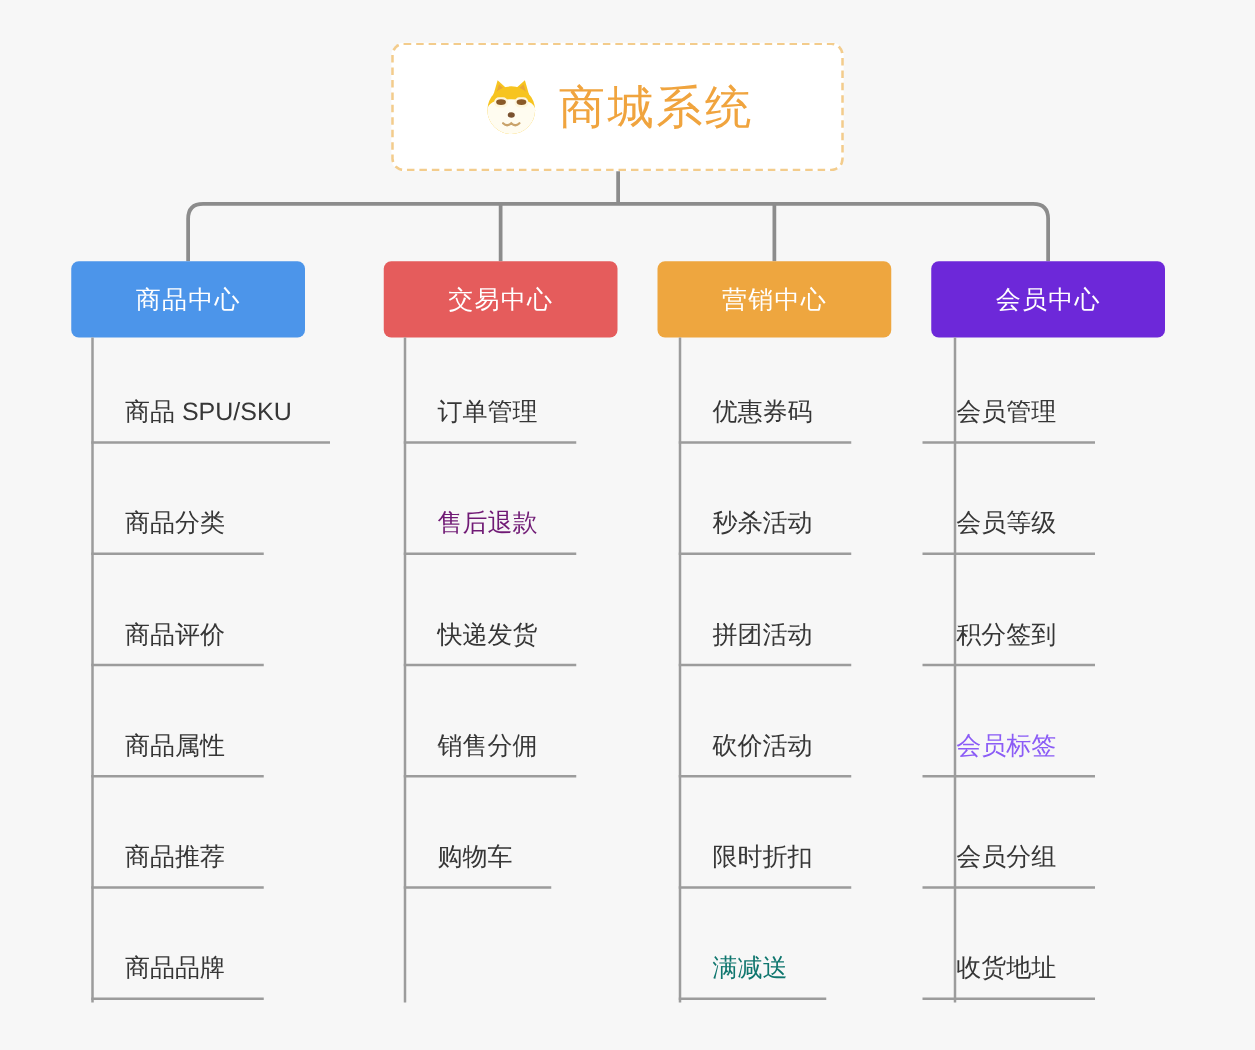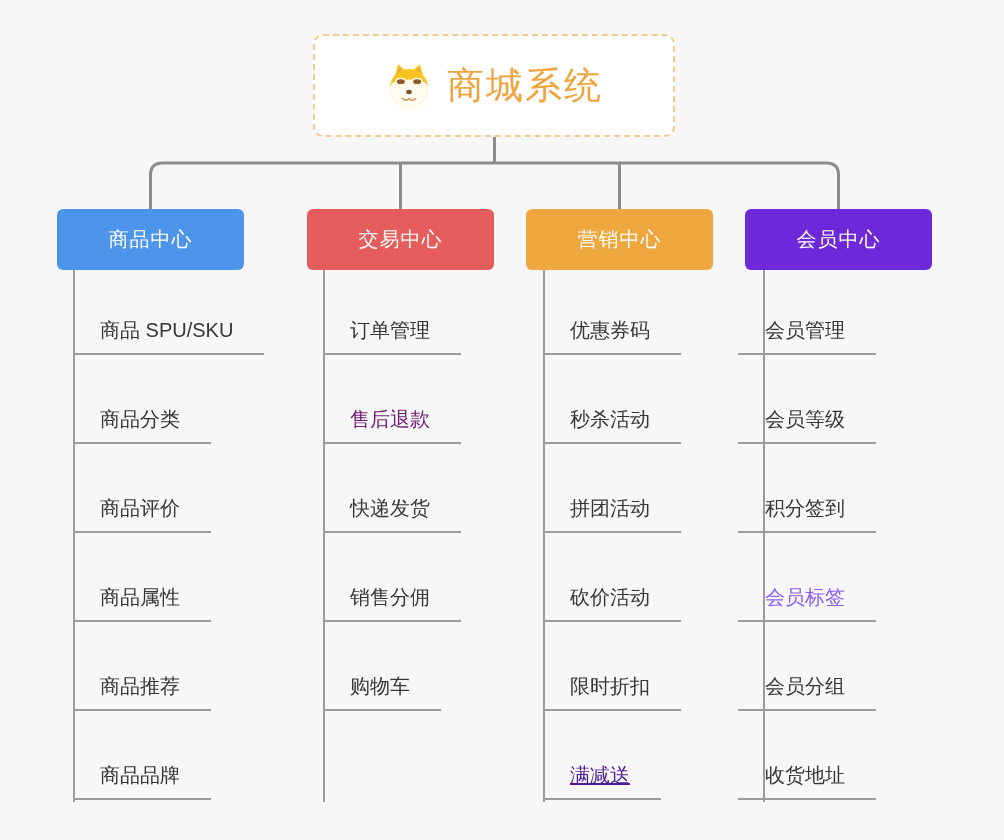--- a/index.html
+++ b/index.html
@@ -111,21 +111,21 @@
   <div class="item c1 r1" style="color: #701a75; border-bottom-color: rgb(156, 156, 156);">售后退款</div>
   <div class="item c1 r2" style="color: rgb(54, 54, 54); border-bottom-color: rgb(156, 156, 156);">快递发货</div>
   <div class="item c1 r3" style="color: rgb(54, 54, 54); border-bottom-color: rgb(156, 156, 156);">销售分佣</div>
   <div class="item c1 r4" style="color: rgb(54, 54, 54); border-bottom-color: rgb(156, 156, 156);">购物车</div>
 
   <div class="item c2 r0" style="color: rgb(54, 54, 54); border-bottom-color: rgb(156, 156, 156);">优惠券码</div>
   <div class="item c2 r1" style="color: rgb(54, 54, 54); border-bottom-color: rgb(156, 156, 156);">秒杀活动</div>
   <div class="item c2 r2" style="color: rgb(54, 54, 54); border-bottom-color: rgb(156, 156, 156);">拼团活动</div>
   <div class="item c2 r3" style="color: rgb(54, 54, 54); border-bottom-color: rgb(156, 156, 156);">砍价活动</div>
   <div class="item c2 r4" style="color: rgb(54, 54, 54); border-bottom-color: rgb(156, 156, 156);">限时折扣</div>
-  <div class="item c2 r5" style="color: #4c1d95; border-bottom-color: rgb(156, 156, 156); text-decoration: underline;">满减送</div>
+  <div class="item c2 r5" style="color: #0f766e; border-bottom-color: rgb(156, 156, 156);">满减送</div>
 
   <div class="item c3 r0" style="color: rgb(54, 54, 54); border-bottom-color: rgb(156, 156, 156);">会员管理</div>
   <div class="item c3 r1" style="color: rgb(54, 54, 54); border-bottom-color: rgb(156, 156, 156);">会员等级</div>
   <div class="item c3 r2" style="color: rgb(54, 54, 54); border-bottom-color: rgb(156, 156, 156);">积分签到</div>
   <div class="item c3 r3" style="color: #8b5cf6; border-bottom-color: rgb(156, 156, 156);">会员标签</div>
   <div class="item c3 r4" style="color: rgb(54, 54, 54); border-bottom-color: rgb(156, 156, 156);">会员分组</div>
   <div class="item c3 r5" style="color: rgb(54, 54, 54); border-bottom-color: rgb(156, 156, 156);">收货地址</div>
 
 </div>
 

